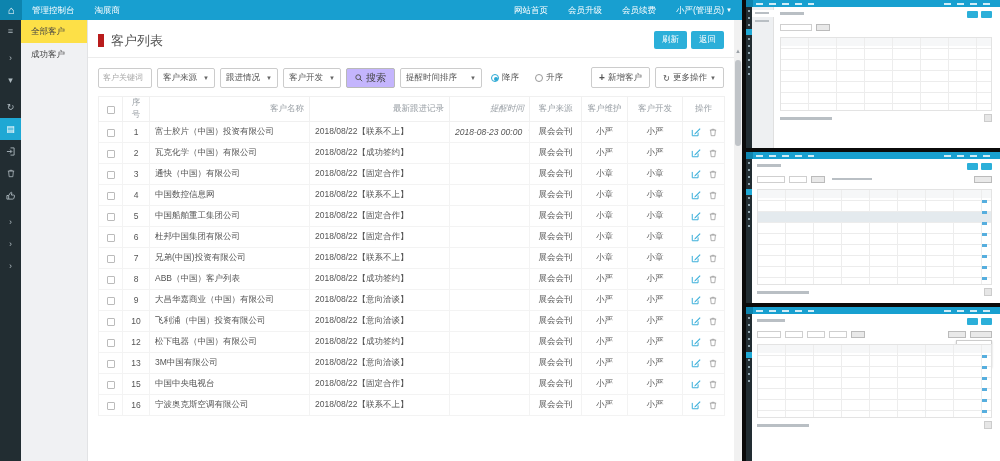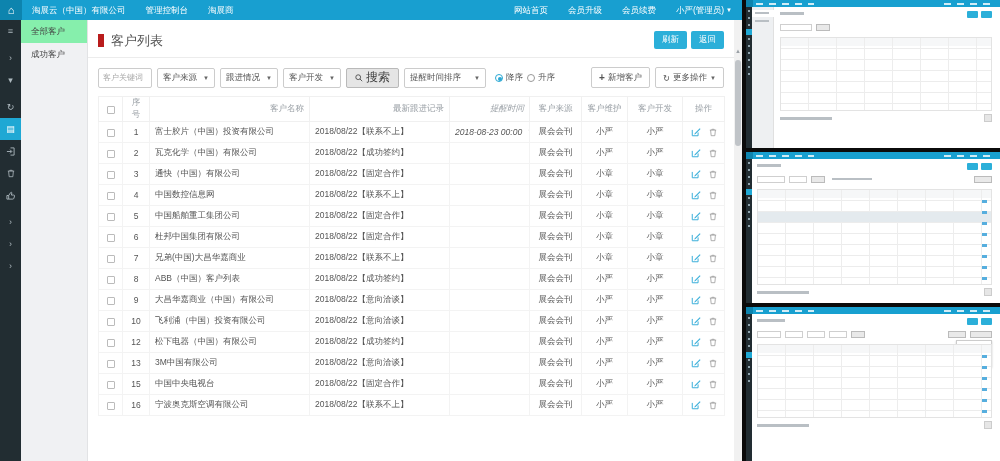--- a/index.html
+++ b/index.html
@@ -19,38 +19,38 @@
   
   .icon-rail { position:absolute; left:0; top:20px; bottom:0; width:21px; background:#222d32; display:flex; flex-direction:column; align-items:stretch; }
   .rail-icon { height:22px; display:flex; align-items:center; justify-content:center; color:#aeb9bf; font-size:9px; cursor:pointer; }
   .rail-icon svg { display:block; }
   .rail-icon.active { background:#1fa8d4; color:#fff; }
   .rail-gap { height:5px; }
 
   
   .subsidebar { position:absolute; left:21px; top:20px; bottom:0; width:67px; background:#f0f1f3; border-right:1px solid #e2e3e5; font-size:8.5px; color:#444; }
   .side-item { height:23px; line-height:23px; padding-left:10px; cursor:pointer; }
-  .side-item.active { background:#86efac; }
+  .side-item.active { background:#fde047; }
 
   
   .content { position:absolute; left:88px; top:20px; width:646px; bottom:0; background:#fff; overflow:hidden; }
   .page-head { display:flex; align-items:center; margin:11px 10px 8px 10px; }
   .page-title { font-size:13px; color:#555; border-left:6px solid #b91c1c; padding-left:7px; line-height:13px; }
   .page-head .spacer { flex:1; }
   .btn-cyan { background:#2bafd9; color:#fff; font-size:8.5px; border:none; border-radius:2px; padding:3px 8px; margin-left:4px; cursor:pointer; }
   .head-divider { border-bottom:1px solid #ececec; }
 
   .filter-row { display:flex; align-items:center; gap:5px; padding:9px 10px 8px 10px; font-size:8.5px; color:#555; }
   .txt-input { width:54px; height:20px; border:1px solid #ccc; border-radius:2px; font-size:8px; padding:0 4px; color:#444; }
   .txt-input::placeholder { color:#aaa; }
   .sel { height:20px; border:1px solid #ccc; border-radius:2px; background:#fff; display:flex; align-items:center; justify-content:space-between; padding:0 5px; cursor:pointer; white-space:nowrap; }
   .sel .caret { font-size:6px; color:#666; margin-left:4px; }
   .sel.w1 { width:58px; } .sel.w2 { width:82px; }
-  .btn-gray { height:20px; background:#e5e5e5; border:1px solid #b9b9b9; border-radius:2px; display:flex; align-items:center; gap:3px; padding:0 8px; font-size:12px; color:#444; cursor:pointer; }
-  .radio-group { display:flex; align-items:center; gap:4px; margin-left:4px; }
+  .btn-gray { height:20px; background:#c4b5fd; border:1px solid #b9b9b9; border-radius:2px; display:flex; align-items:center; gap:3px; padding:0 8px; font-size:10px; color:#444; cursor:pointer; }
+  .radio-group { display:flex; align-items:center; gap:16px; margin-left:4px; }
   .radio { display:flex; align-items:center; gap:3px; cursor:pointer; }
   .rdot { width:8px; height:8px; border-radius:50%; border:1px solid #999; background:#fff; position:relative; display:inline-block; }
   .radio.checked .rdot { border-color:#2aa8d4; }
   .radio.checked .rdot::after { content:""; position:absolute; left:2px; top:2px; width:4px; height:4px; border-radius:50%; background:#2aa8d4; }
   .filter-row .spacer { flex:1; }
   .btn-white { height:21px; background:#fff; border:1px solid #ccc; border-radius:2px; display:flex; align-items:center; gap:3px; padding:0 7px; font-size:8.5px; color:#555; cursor:pointer; }
   .btn-white b { font-weight:bold; font-size:10px; line-height:1; }
 
   
   table.customers { width:626px; margin:0 10px; border-collapse:collapse; font-size:8.5px; table-layout:fixed; }
@@ -97,21 +97,20 @@
 </style>
 </head>
 <body>
 
 <div class="main-app">
 
   <div class="topbar">
     <div class="home-btn">
         <span>⌂</span>
       </div>
-    <div class="topnav-item">淘展云（中国）有限公司</div>
     <div class="topnav-item">管理控制台</div>
     <div class="topnav-item">淘展商</div>
     <div class="spacer"></div>
     <div class="topnav-item">网站首页</div>
     <div class="topnav-item">会员升级</div>
     <div class="topnav-item">会员续费</div>
     <div class="topnav-item"><span>小严(管理员)</span><span class="caret">▼</span></div>
   </div>
 
   <div class="icon-rail">
@@ -373,21 +372,21 @@
                 <path d="M4.5 7.5 10.5 1.5l1 1-6 6-1.6.6z" fill="#3bafda"></path>
               </svg>
       <svg class="op-ic" width="8" height="9" viewBox="0 0 10 11">
                 <path d="M1 2.5h8M3.5 2.5v-1h3v1M2 2.5l.7 7h4.6l.7-7" fill="none" stroke="#999" stroke-width="1"></path>
               </svg>
     </td>
   </tr>
           <tr>
     <td class="c"><span class="cb"></span></td>
     <td class="c">7</td>
-    <td>兄弟(中国)大昌华嘉商业</td>
+    <td>兄弟(中国)投资有限公司</td>
     <td>2018/08/22【联系不上】</td>
     <td class="r">
       <span class="remind-wrap">
         <span></span>
 
       </span>
     </td>
     <td class="c">展会会刊</td>
     <td class="c">小章</td>
     <td class="c">小章</td>

